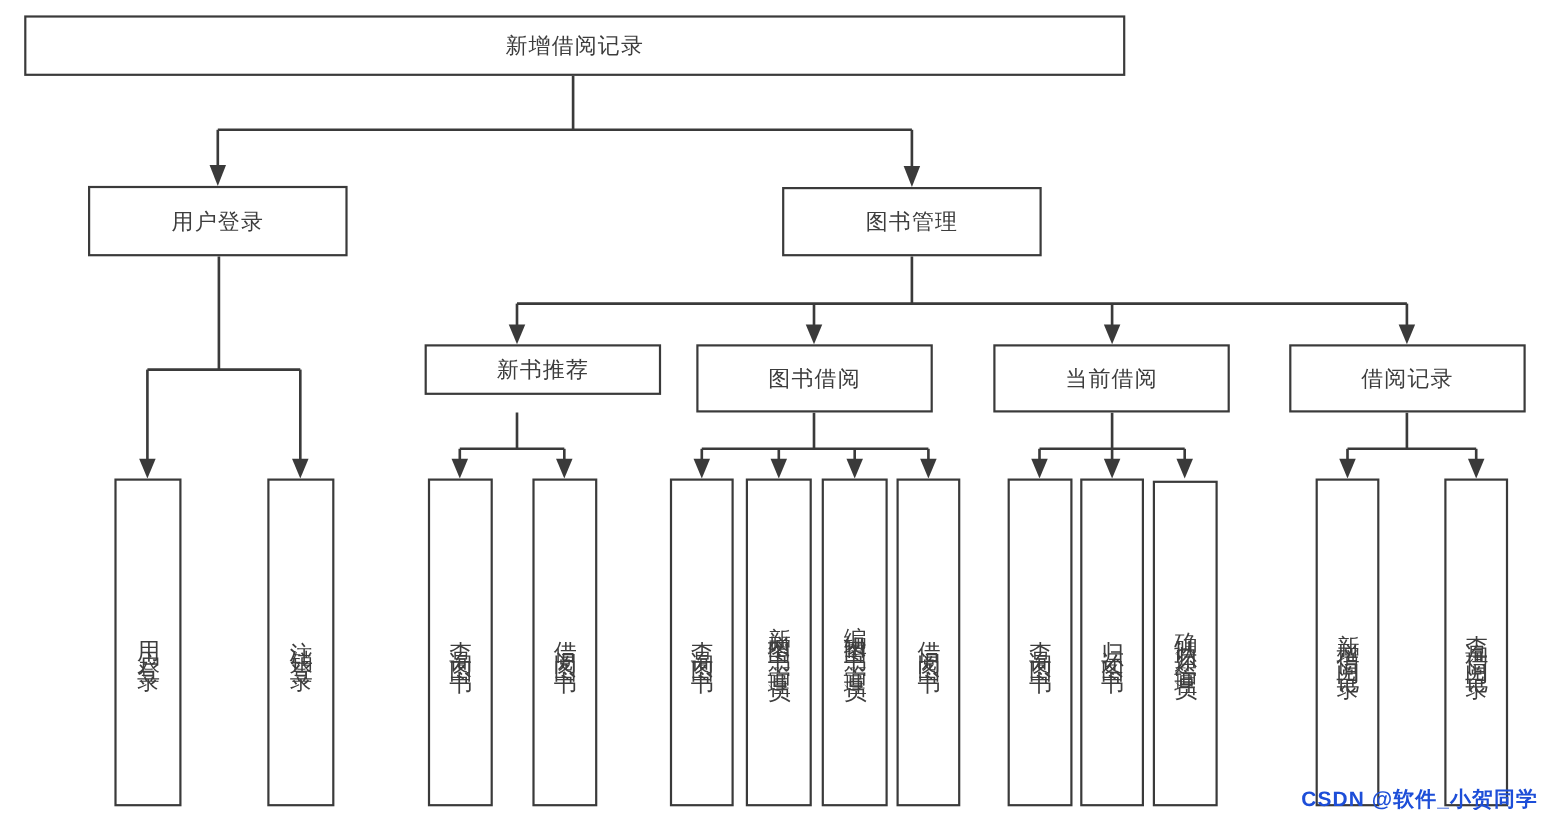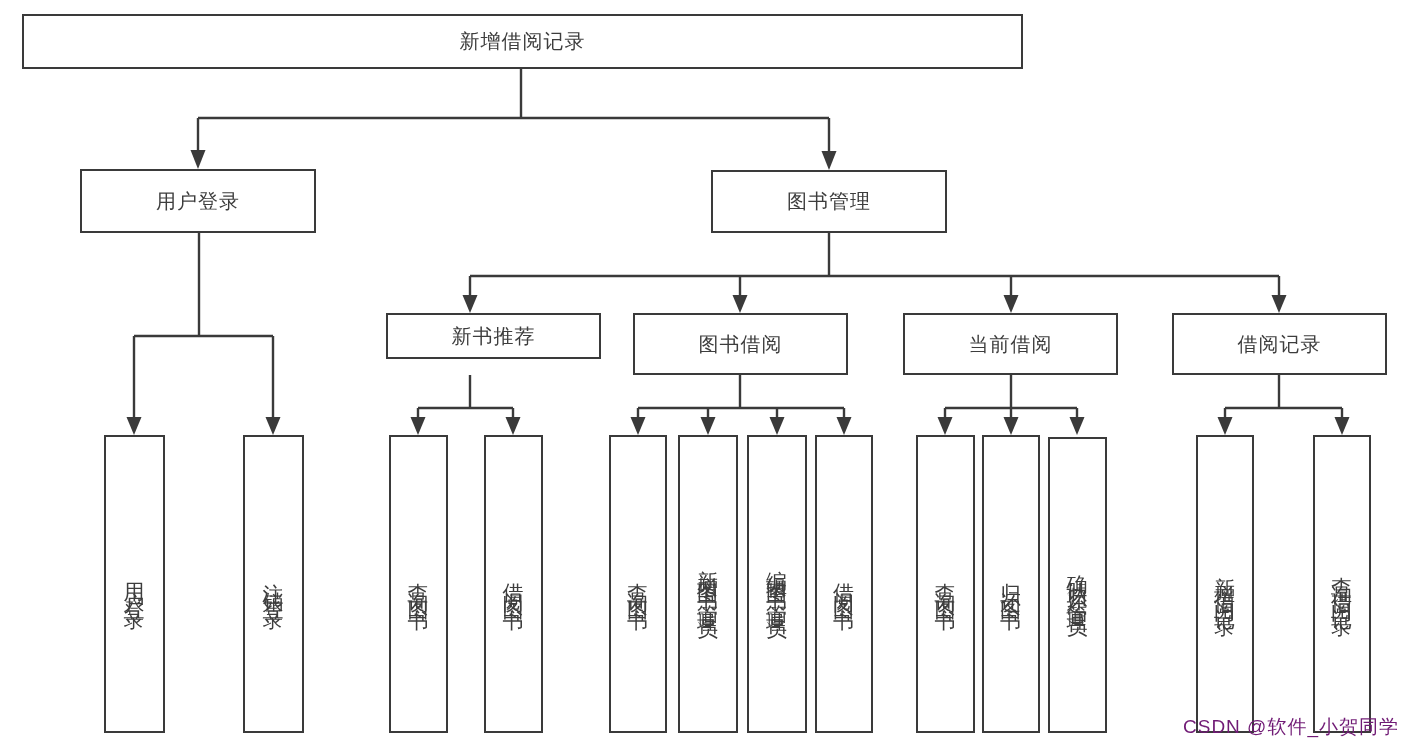--- a/index.html
+++ b/index.html
@@ -59,23 +59,24 @@
   .arrow-head {
     fill: #3a3a3a;
     stroke: none;
   }
   #watermark {
     position: absolute;
     left: 1183px;
     top: 714px;
     font-size: 19px;
     letter-spacing: 1px;
-    color: #701a75;
+    color: #1d4ed8;
     z-index: 5;
     white-space: nowrap;
+    font-weight: bold;
   }
 </style>
 </head>
 <body>
 
 <div id="canvas">
 
   <svg id="connectors" viewBox="0 0 1405 747" xmlns="http://www.w3.org/2000/svg">
 
     <path class="connector-line" d="M521 69 V118"></path>

